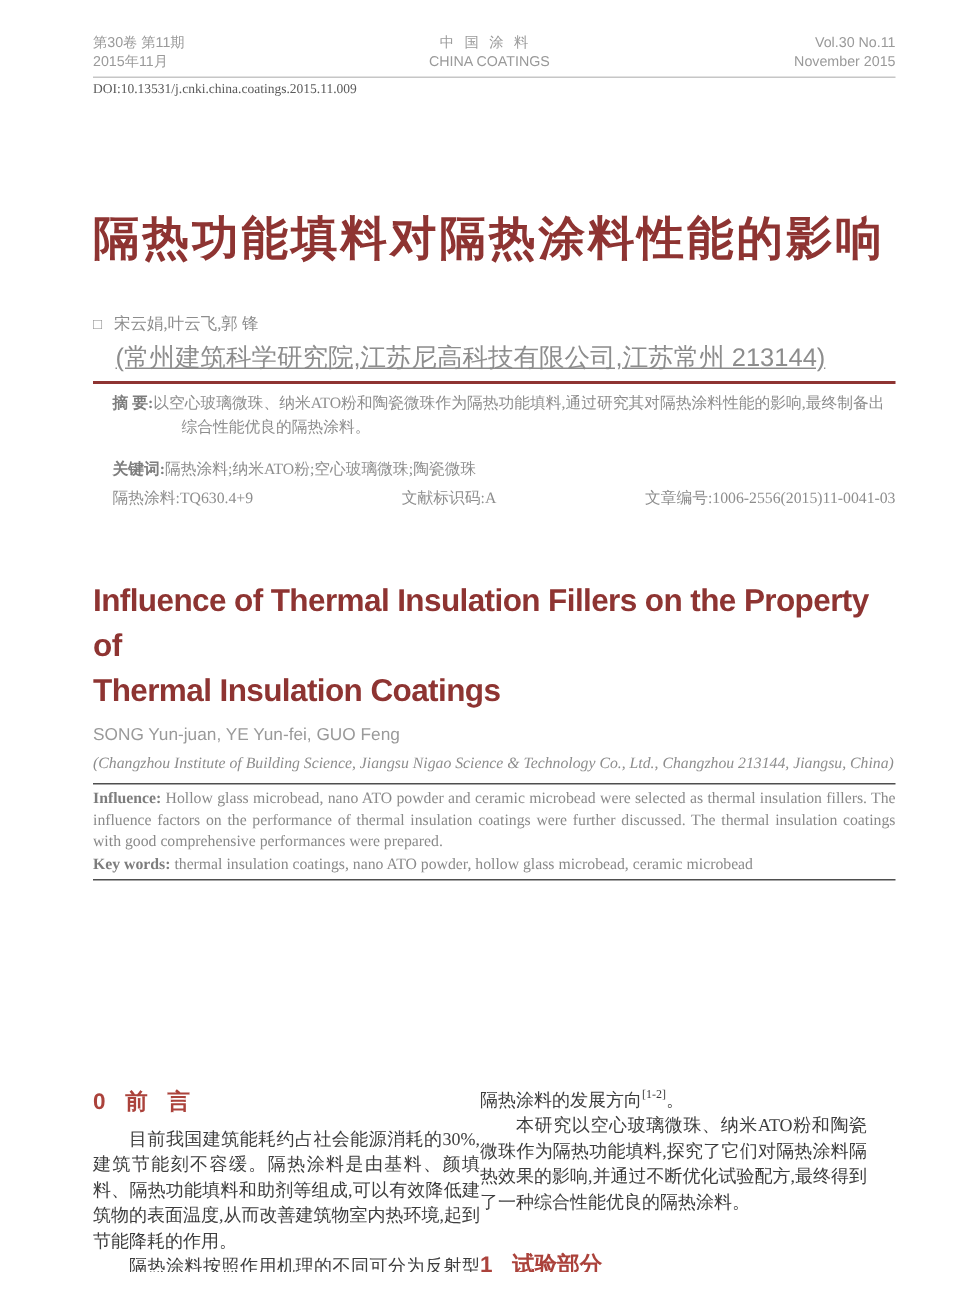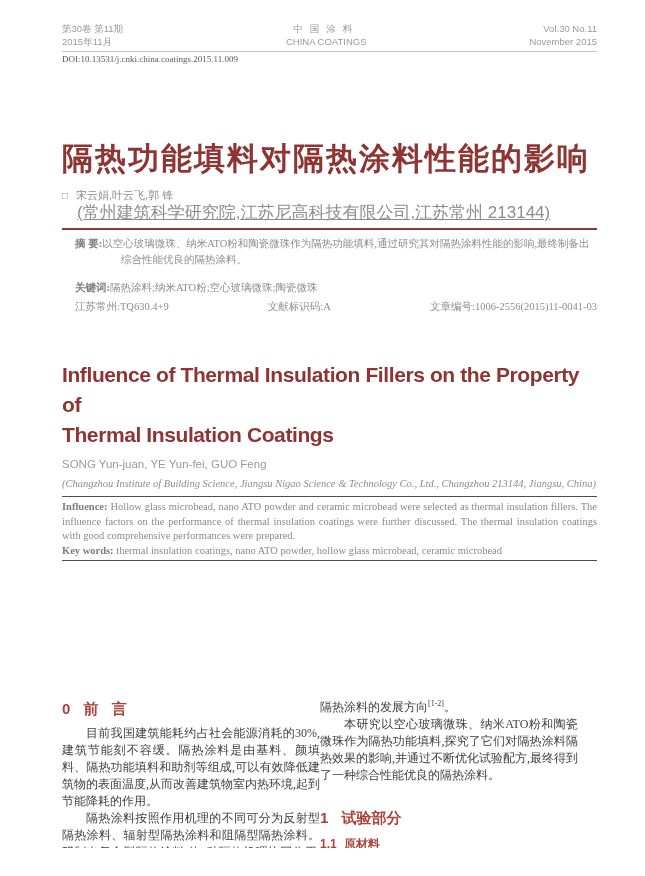--- a/index.html
+++ b/index.html
@@ -26,22 +26,22 @@
   .hdr-col.right { text-align: right; }
   .doi { font-size: 9px; line-height: 13px; color: #5a5a5a; margin-top: 1px; }
   
   .title-cn {
     margin-top: 72px;
     font-family: "Liberation Sans", "DejaVu Sans", sans-serif;
     font-size: 31px; font-weight: bold; letter-spacing: 2px;
     color: #8e3432; line-height: 42px; white-space: nowrap;
   }
   .authors-cn {
-    margin-top: 9px; font-size: 11px; line-height: 13px; color: #8d8d8d;
-    font-family: Liberation Sans, sans-serif;
+    margin-top: 25px; font-size: 11px; line-height: 23px; color: #8d8d8d;
+    font-family: Liberation Serif, serif;
   }
   .authors-cn .marker { margin-right: 8px; font-size: 10px; }
   .affil-cn {
     margin-top: 3px; padding-left: 15px;
     font-size: 17px; line-height: 15px; color: #8d8d8d;
     font-family: "Liberation Sans", "DejaVu Sans", sans-serif;
     text-decoration: underline;
   }
   .red-rule { margin-top: 8px; height: 2px; background: #8e3432; }
   
@@ -112,21 +112,21 @@
   <div class="authors-cn">
     <span class="marker">□</span><span>宋云娟,叶云飞,郭 锋</span>
   </div>
   <div class="affil-cn">(常州建筑科学研究院,江苏尼高科技有限公司,江苏常州  213144)</div>
   <div class="red-rule"></div>
 
   <div class="abs-cn">
     <div class="hang"><b>摘  要:</b><span>以空心玻璃微珠、纳米ATO粉和陶瓷微珠作为隔热功能填料,通过研究其对隔热涂料性能的影响,最终制备出综合性能优良的隔热涂料。</span></div>
     <div class="kw-line"><b>关键词:</b><span>隔热涂料;纳米ATO粉;空心玻璃微珠;陶瓷微珠</span></div>
     <div class="clc-row">
-      <span><span>江苏常州:</span><span>TQ630.4+9</span></span>
+      <span><span>隔热涂料:</span><span>TQ630.4+9</span></span>
       <span><span>文献标识码:</span><span>A</span></span>
       <span><span>文章编号:</span><span>1006-2556(2015)11-0041-03</span></span>
     </div>
   </div>
 
   <h2 class="title-en">
     <span style="display:block">Influence of Thermal Insulation Fillers on the Property of</span>
     <span style="display:block">Thermal Insulation Coatings</span>
   </h2>
   <div class="authors-en">SONG Yun-juan, YE Yun-fei, GUO Feng</div>

